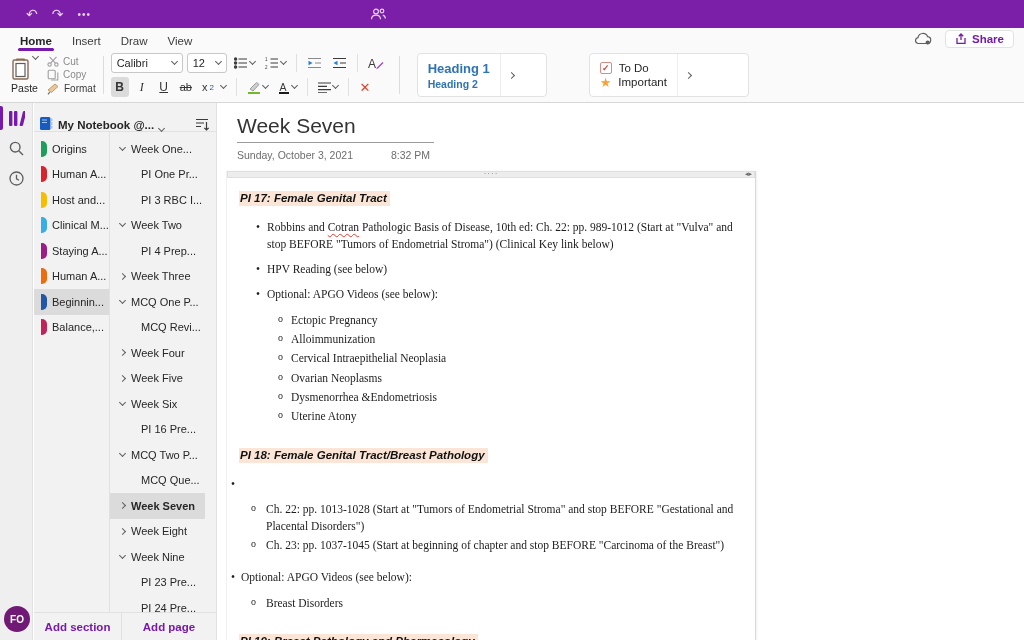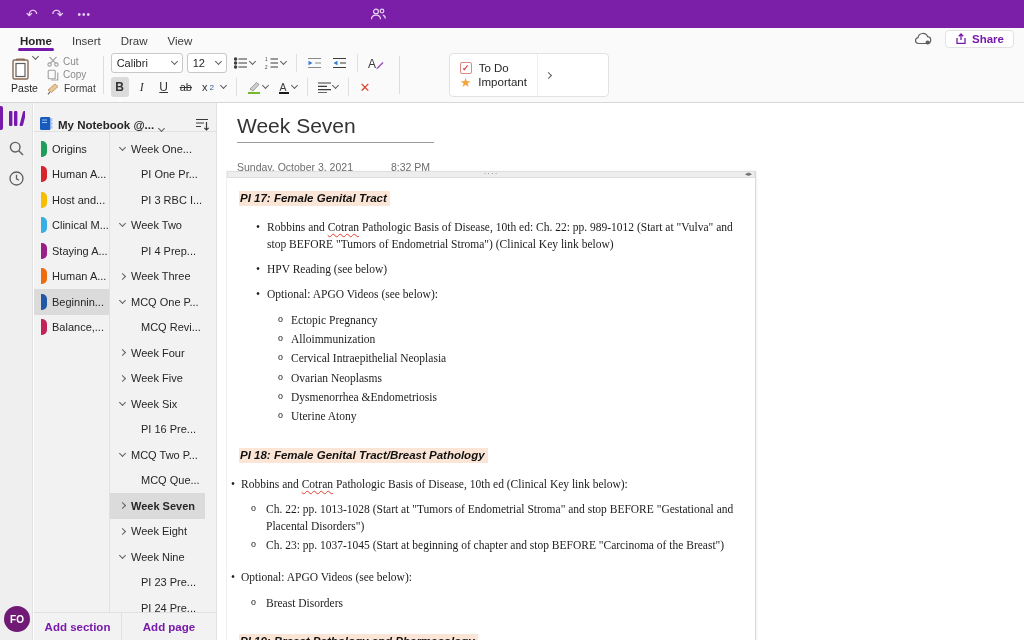--- a/index.html
+++ b/index.html
@@ -96,21 +96,21 @@
   .sb-footer { height:28px; border-top:1px solid #e2e1e2; display:flex; flex:none; }
   .sb-footer .fbtn { display:flex; align-items:center; justify-content:center; font-size:11.5px;
     font-weight:bold; color:#7719aa; }
   .fbtn.addsec { width:88px; border-right:1px solid #e2e1e2; }
   .fbtn.addpage { flex:1; }
 
   
   .main { position:absolute; left:218px; top:103px; right:0; bottom:0; background:#fff; overflow:hidden; }
   .page-title { position:absolute; left:19px; top:11px; font-size:21px; color:#333; font-family:"Liberation Sans",sans-serif; }
   .title-rule { position:absolute; left:19px; top:39px; width:197px; height:1px; background:#9b9b9b; }
-  .date-row { position:absolute; left:19px; top:58px; font-size:10.5px; color:#6d6d6d; }
+  .date-row { position:absolute; left:19px; top:46px; font-size:10.5px; color:#6d6d6d; }
   .time { margin-left:38px; }
 
   .outline { position:absolute; left:8px; top:68px; width:530px; bottom:0;
     border-left:1px solid #f0f0f0; border-right:1px solid #d9d9d9;
     box-shadow:1px 0 2px rgba(0,0,0,0.06); }
   .outline-bar { height:7px; background:#eeedee; border:1px solid #e0dfe0; position:relative; }
   .o-dots { position:absolute; left:50%; top:-3px; transform:translateX(-50%); color:#8a8a8a; font-size:8px; letter-spacing:1px; }
   .o-resize { position:absolute; right:2px; top:-2px; color:#6a6a6a; font-size:7px; }
   .outline-content { padding:8px 8px 0 0; font-family:"Liberation Serif", serif; font-size:11.5px;
     color:#1c1c1c; line-height:1.42; }
@@ -314,20 +314,29 @@
             </svg>
           <span class="chev"></span>
         </span>
         <span class="minisep"></span>
         <span class="tbtn redx">✕</span>
       </div>
     </div>
 
     <div class="grp-sep" style="margin-left:12px;"></div>
 
+    <div class="gallery" style="width:130px;">
+      <div class="gal-body">
+        <span class="style1">Heading 1</span>
+        <span class="style2">Heading 2</span>
+      </div>
+      <div class="gal-chev">
+          <span class="chev r"></span>
+        </div>
+    </div>
 
     <div class="gallery" style="width:160px; margin-left:42px;">
       <div class="gal-body">
         <span class="tagrow">
           <span class="todo-box">✓</span>
           <span>To Do</span>
         </span>
         <span class="tagrow">
           <span class="star">★</span>
           <span>Important</span>
@@ -565,21 +574,20 @@
           <span class="mk">o</span>
           <span class="tx">Dysmenorrhea &amp;Endometriosis</span>
         </div>
         <div class="c-li o2">
           <span class="mk">o</span>
           <span class="tx">Uterine Atony</span>
         </div>
         <div class="c-h"><span class="hl">PI 18: Female Genital Tract/Breast Pathology</span></div>
         <div class="c-li b1">
           <span class="mk">•</span>
-          <span class="tx">Robbins and <span class="spell">Cotran</span> Pathologic Basis of Disease, 10th ed (Clinical Key link below):</span>
         </div>
         <div class="c-li o1">
           <span class="mk">o</span>
           <span class="tx">Ch. 22: pp. 1013-1028 (Start at "Tumors of Endometrial Stroma" and stop BEFORE "Gestational and Placental Disorders")</span>
         </div>
         <div class="c-li o1">
           <span class="mk">o</span>
           <span class="tx">Ch. 23: pp. 1037-1045 (Start at beginning of chapter and stop BEFORE "Carcinoma of the Breast")</span>
         </div>
         <div class="c-li b1 gap">

